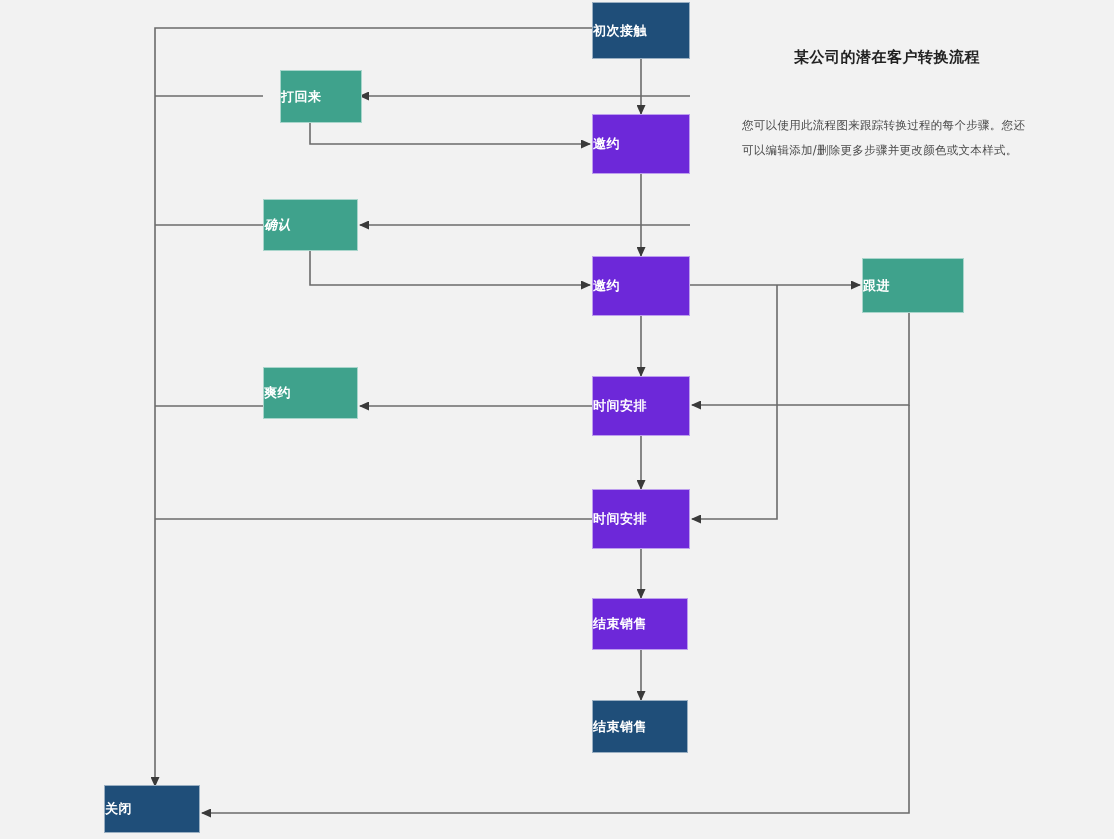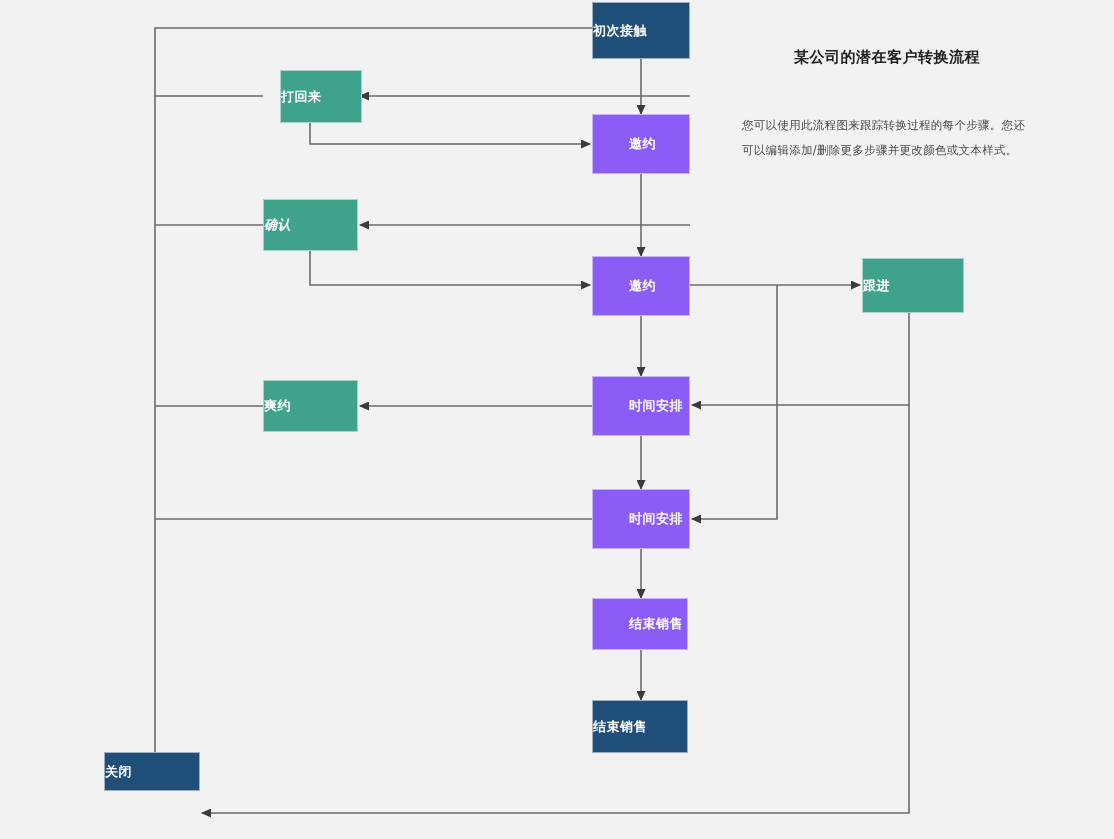--- a/index.html
+++ b/index.html
@@ -15,21 +15,21 @@
     position:absolute;
     box-sizing:border-box;
     display:flex;align-items:center;justify-content:flex-start;
     color:#ffffff;
     font-size:13px;
     font-weight:600;
     letter-spacing:.5px;
     border:1px solid rgba(255,255,255,.55);
   }
   .n-blue{background:#1f4e79;}
-  .n-orange{background:#8b5cf6;padding-left:36px;}
+  .n-orange{background:#6d28d9;}
   .n-green{background:#3fa28c;}
   #titleblock{position:absolute;left:742px;top:48px;width:290px;}
   #titleblock .t{
     font-size:15px;font-weight:700;color:#222;text-align:center;
     letter-spacing:.5px;
   }
   #titleblock .d{
     margin-top:46px;font-size:11.5px;color:#4a4a4a;line-height:2.15;
     text-align:left;letter-spacing:.3px;
   }
@@ -87,36 +87,36 @@
       </div>
       <div class="node n-green" style="left: 263px; top: 199px; width: 95px; height: 52px; font-style: italic;">
         <span>确认</span>
       </div>
       <div class="node n-orange" style="left: 592px; top: 256px; width: 98px; height: 60px;">
         <span>邀约</span>
       </div>
       <div class="node n-green" style="left: 862px; top: 258px; width: 102px; height: 55px;">
         <span>跟进</span>
       </div>
-      <div class="node n-green" style="left: 263px; top: 380px; width: 95px; height: 52px;">
+      <div class="node n-green" style="left: 263px; top: 367px; width: 95px; height: 52px;">
         <span>爽约</span>
       </div>
       <div class="node n-orange" style="left: 592px; top: 376px; width: 98px; height: 60px;">
         <span>时间安排</span>
       </div>
       <div class="node n-orange" style="left: 592px; top: 489px; width: 98px; height: 60px;">
         <span>时间安排</span>
       </div>
       <div class="node n-orange" style="left: 592px; top: 598px; width: 96px; height: 52px;">
         <span>结束销售</span>
       </div>
       <div class="node n-blue" style="left: 592px; top: 700px; width: 96px; height: 53px;">
         <span>结束销售</span>
       </div>
-      <div class="node n-blue" style="left: 104px; top: 752px; width: 96px; height: 39px;">
+      <div class="node n-blue" style="left: 104px; top: 785px; width: 96px; height: 48px;">
         <span>关闭</span>
       </div>
     </div>
 
   <div id="titleblock">
     <div class="t">某公司的潜在客户转换流程</div>
     <div class="d">您可以使用此流程图来跟踪转换过程的每个步骤。您还可以编辑添加/删除更多步骤并更改颜色或文本样式。</div>
   </div>
 
 </div>

